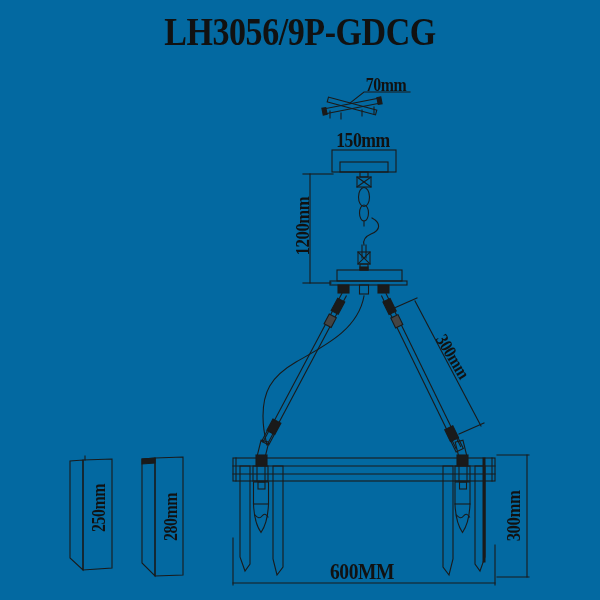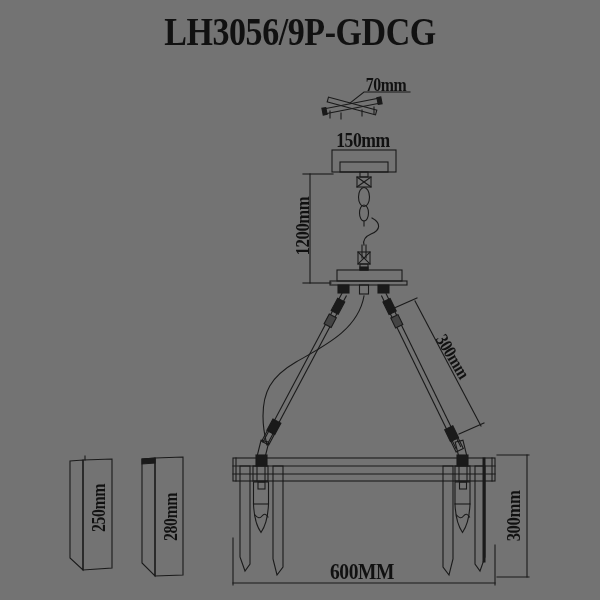--- a/index.html
+++ b/index.html
@@ -1,17 +1,17 @@
 <!DOCTYPE html>
 <html><head>
 <meta charset="utf-8">
 <style>
   html,body{margin:0;padding:0;}
   #stage{
-    position:relative;width:600px;height:600px;background:#737373;
+    position:relative;width:600px;height:600px;background:#0369a1;
     font-family:"Liberation Serif",serif;color:#111;overflow:hidden;
   }
   svg{position:absolute;left:0;top:0;}
   .lbl{
     position:absolute;font-family:"Liberation Serif",serif;font-weight:bold;
     color:#111;text-align:center;white-space:nowrap;line-height:1;
     letter-spacing:-0.5px;
   }
   #title-lbl{left:0;right:0;top:12px;font-size:40px;transform:scaleX(0.85);}
   #l70  {left:362px;top:76px;width:48px;font-size:18px;transform:scaleX(0.88);}

